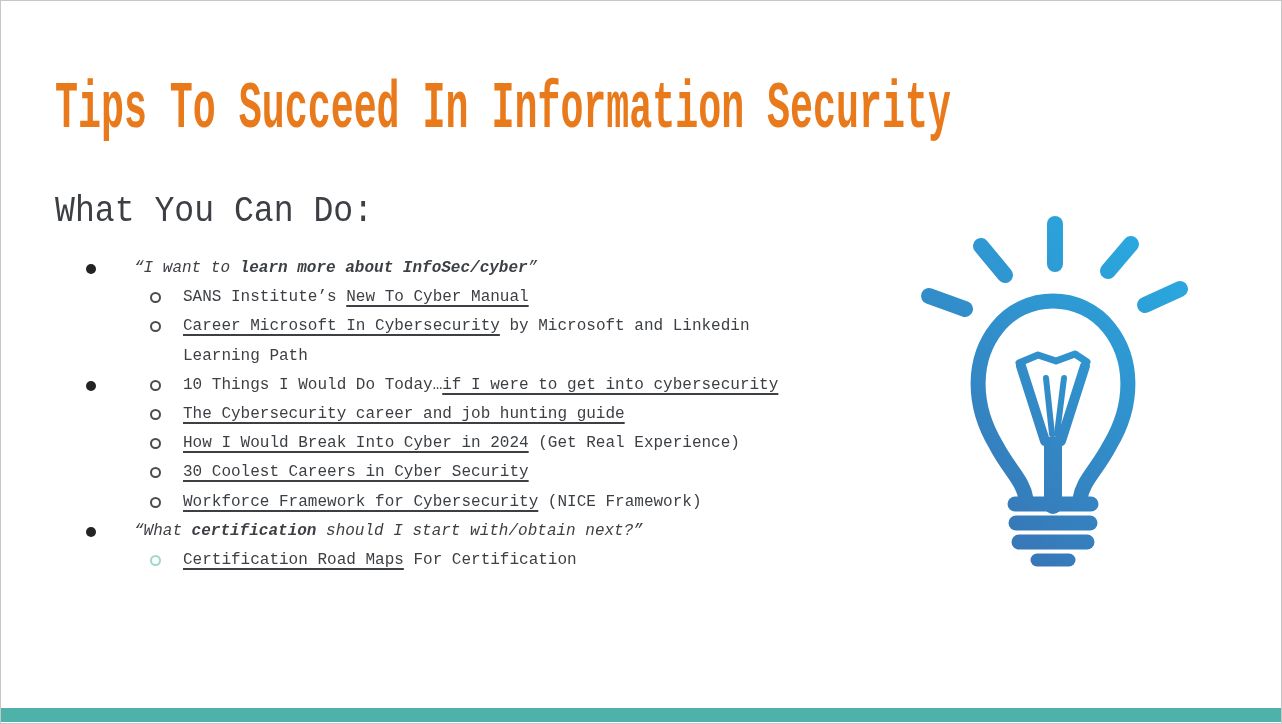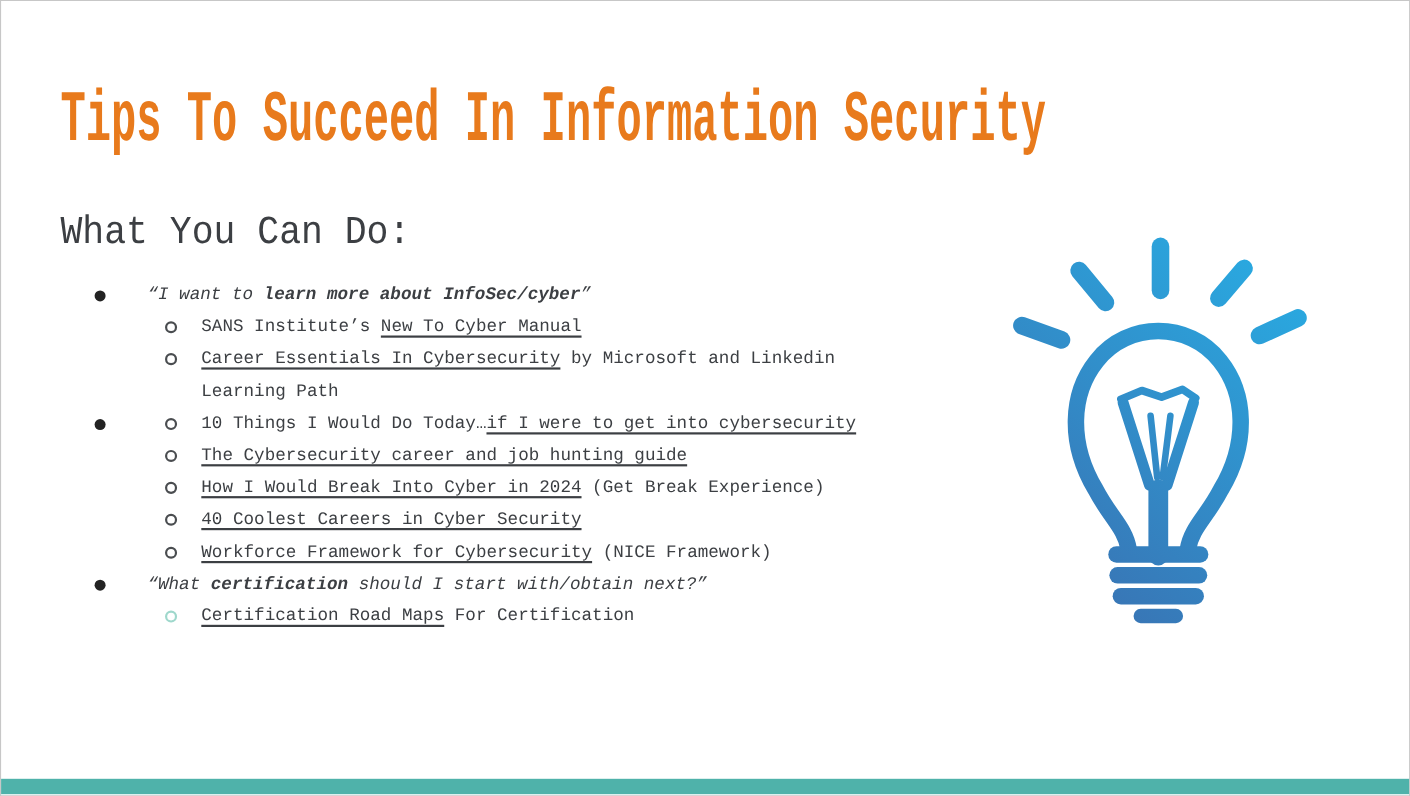--- a/index.html
+++ b/index.html
@@ -47,26 +47,26 @@
 
 <div class="slide">
 
   <h1 class="title" style="color: rgb(232, 122, 28);">Tips To Succeed In Information Security</h1>
 
   <h2 class="subtitle" style="color: rgb(60, 63, 67);">What You Can Do:</h2>
 
   <ul class="tips" style="color: rgb(60, 63, 67);">
       <li class="li-1"><span class="marker m1"></span><span><span class="seg-i">“I want to </span><span class="seg-ib">learn more about InfoSec/cyber</span><span class="seg-i">”</span></span></li>
       <li class="li-2"><span class="marker m2"></span><span><span class="seg-n">SANS Institute’s </span><span class="seg-u">New To Cyber Manual</span></span></li>
-      <li class="li-2"><span class="marker m2"></span><span><span class="seg-u">Career Essentials In Cybersecurity</span><span class="seg-n"> by Microsoft and Linkedin</span><br><span class="seg-n">Learning Path</span></span></li>
+      <li class="li-2"><span class="marker m2"></span><span><span class="seg-u">Career Microsoft In Cybersecurity</span><span class="seg-n"> by Microsoft and Linkedin</span><br><span class="seg-n">Learning Path</span></span></li>
       <li class="li-1"><span class="marker m1"></span></li>
       <li class="li-2"><span class="marker m2"></span><span><span class="seg-n">10 Things I Would Do Today…</span><span class="seg-u">if I were to get into cybersecurity</span></span></li>
       <li class="li-2"><span class="marker m2"></span><span><span class="seg-u">The Cybersecurity career and job hunting guide</span></span></li>
-      <li class="li-2"><span class="marker m2"></span><span><span class="seg-u">How I Would Break Into Cyber in 2024</span><span class="seg-n"> (Get Break Experience)</span></span></li>
-      <li class="li-2"><span class="marker m2"></span><span><span class="seg-u">40 Coolest Careers in Cyber Security</span></span></li>
+      <li class="li-2"><span class="marker m2"></span><span><span class="seg-u">How I Would Break Into Cyber in 2024</span><span class="seg-n"> (Get Real Experience)</span></span></li>
+      <li class="li-2"><span class="marker m2"></span><span><span class="seg-u">30 Coolest Careers in Cyber Security</span></span></li>
       <li class="li-2"><span class="marker m2"></span><span><span class="seg-u">Workforce Framework for Cybersecurity</span><span class="seg-n"> (NICE Framework)</span></span></li>
       <li class="li-1"><span class="marker m1"></span><span><span class="seg-i">“What </span><span class="seg-ib">certification</span><span class="seg-i"> should I start with/obtain next?”</span></span></li>
       <li class="li-2 teal-marker"><span class="marker m2"></span><span><span class="seg-u">Certification Road Maps</span><span class="seg-n"> For Certification</span></span></li>
     </ul>
 
   <svg class="bulb" width="300" height="360" viewBox="0 0 300 360">
     <defs>
       <linearGradient id="bulbGrad" gradientUnits="userSpaceOnUse" x1="30" y1="340" x2="280" y2="40">
         <stop id="bulbStopDark" offset="0" stop-color="#3A6FB0"></stop>
         <stop id="bulbStopLight" offset="1" stop-color="#29ABE2"></stop>

